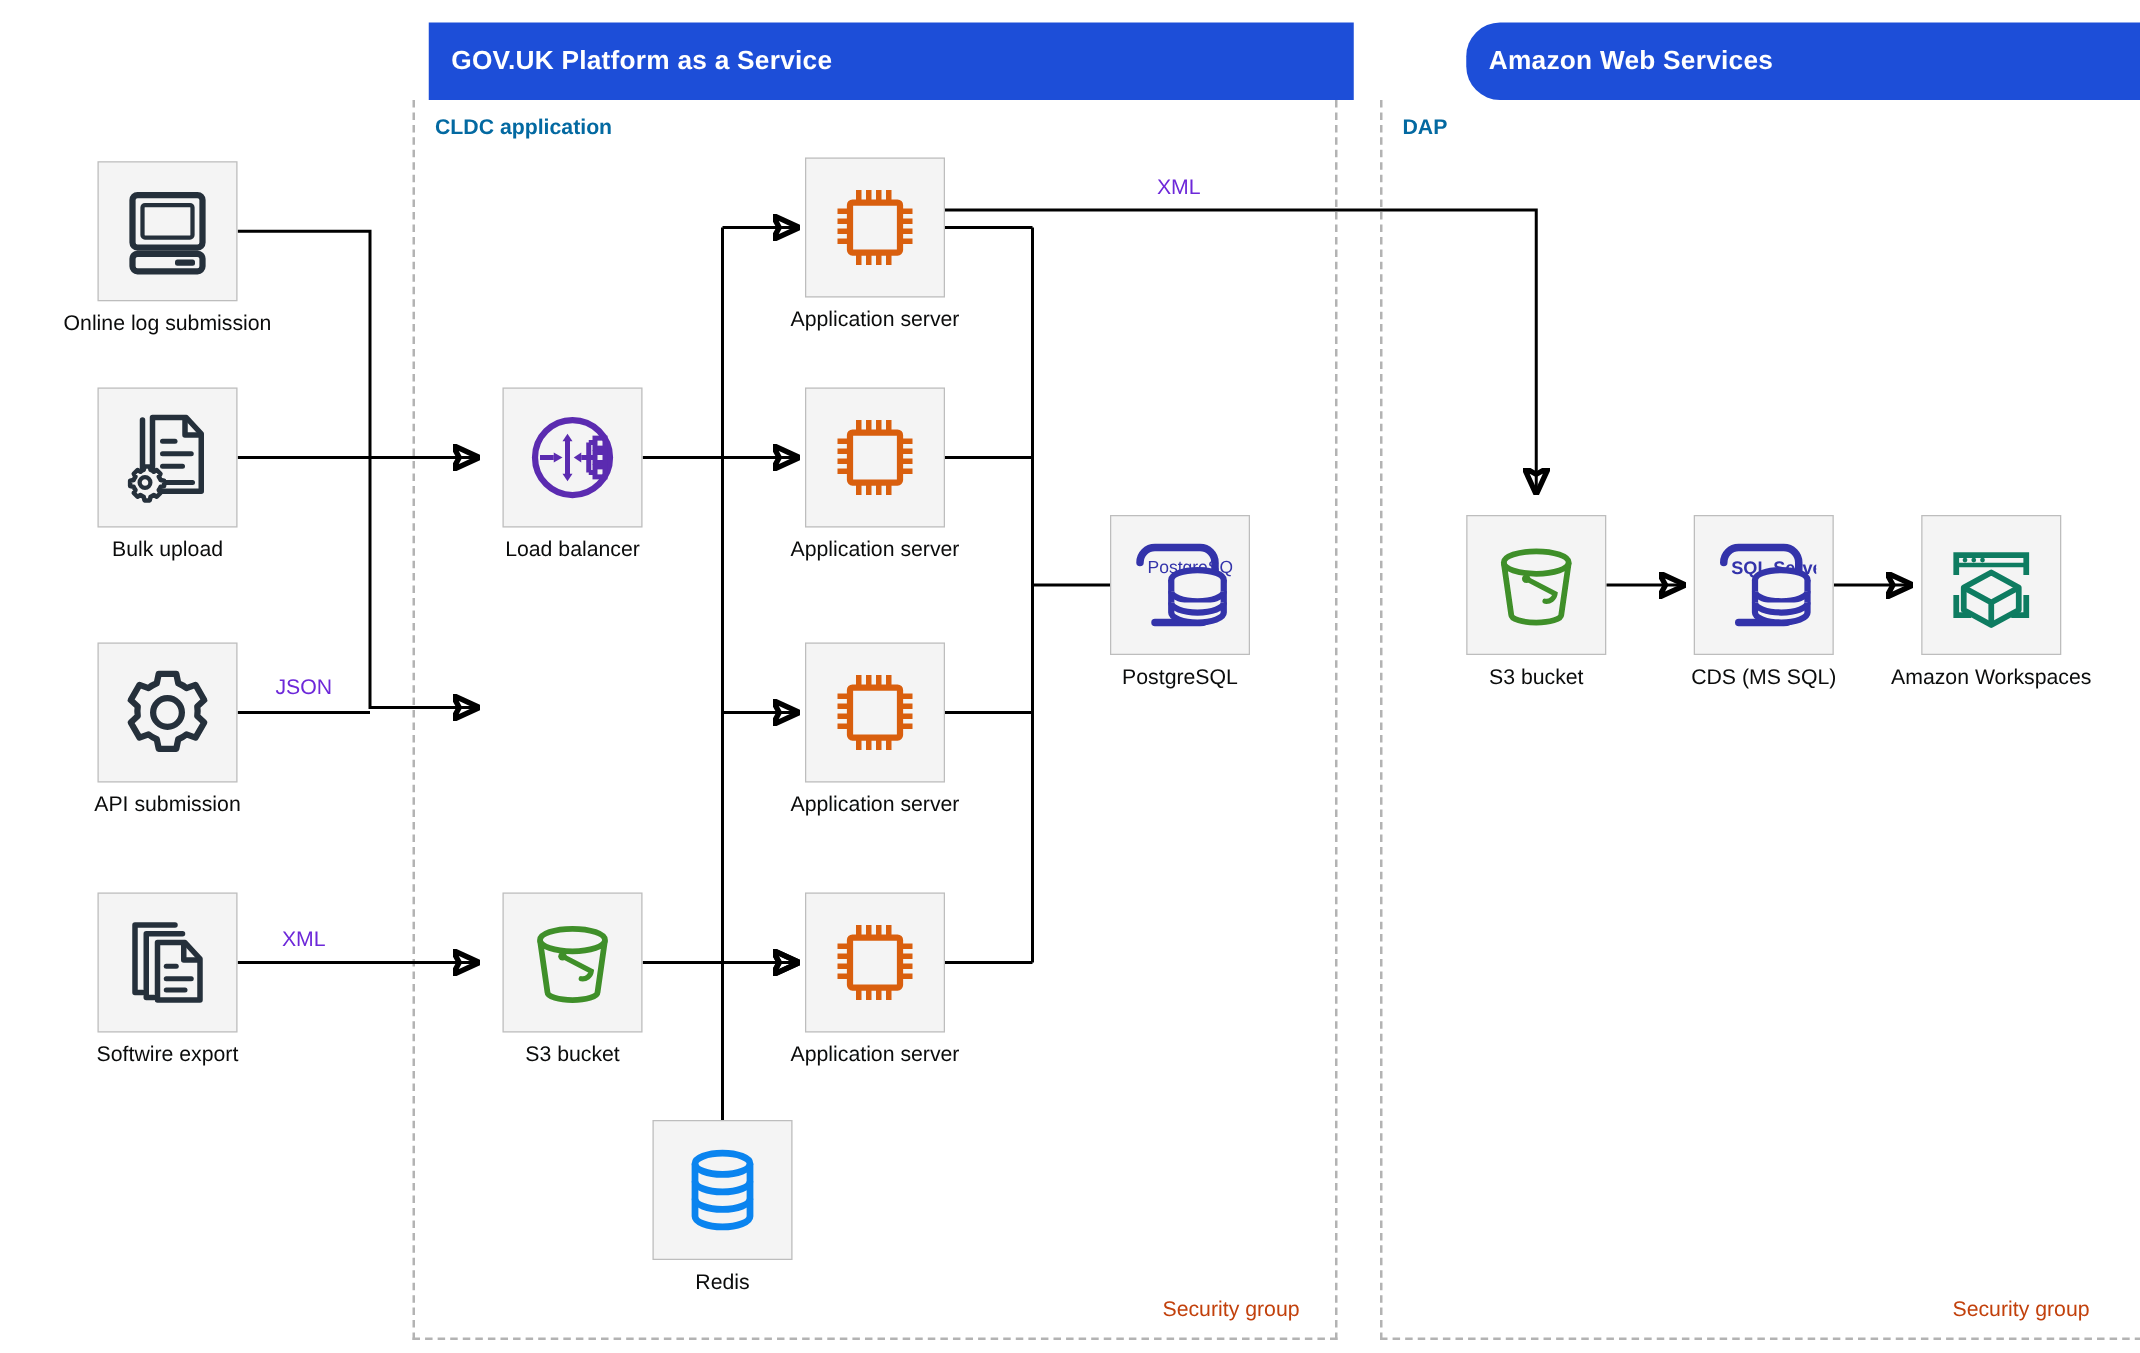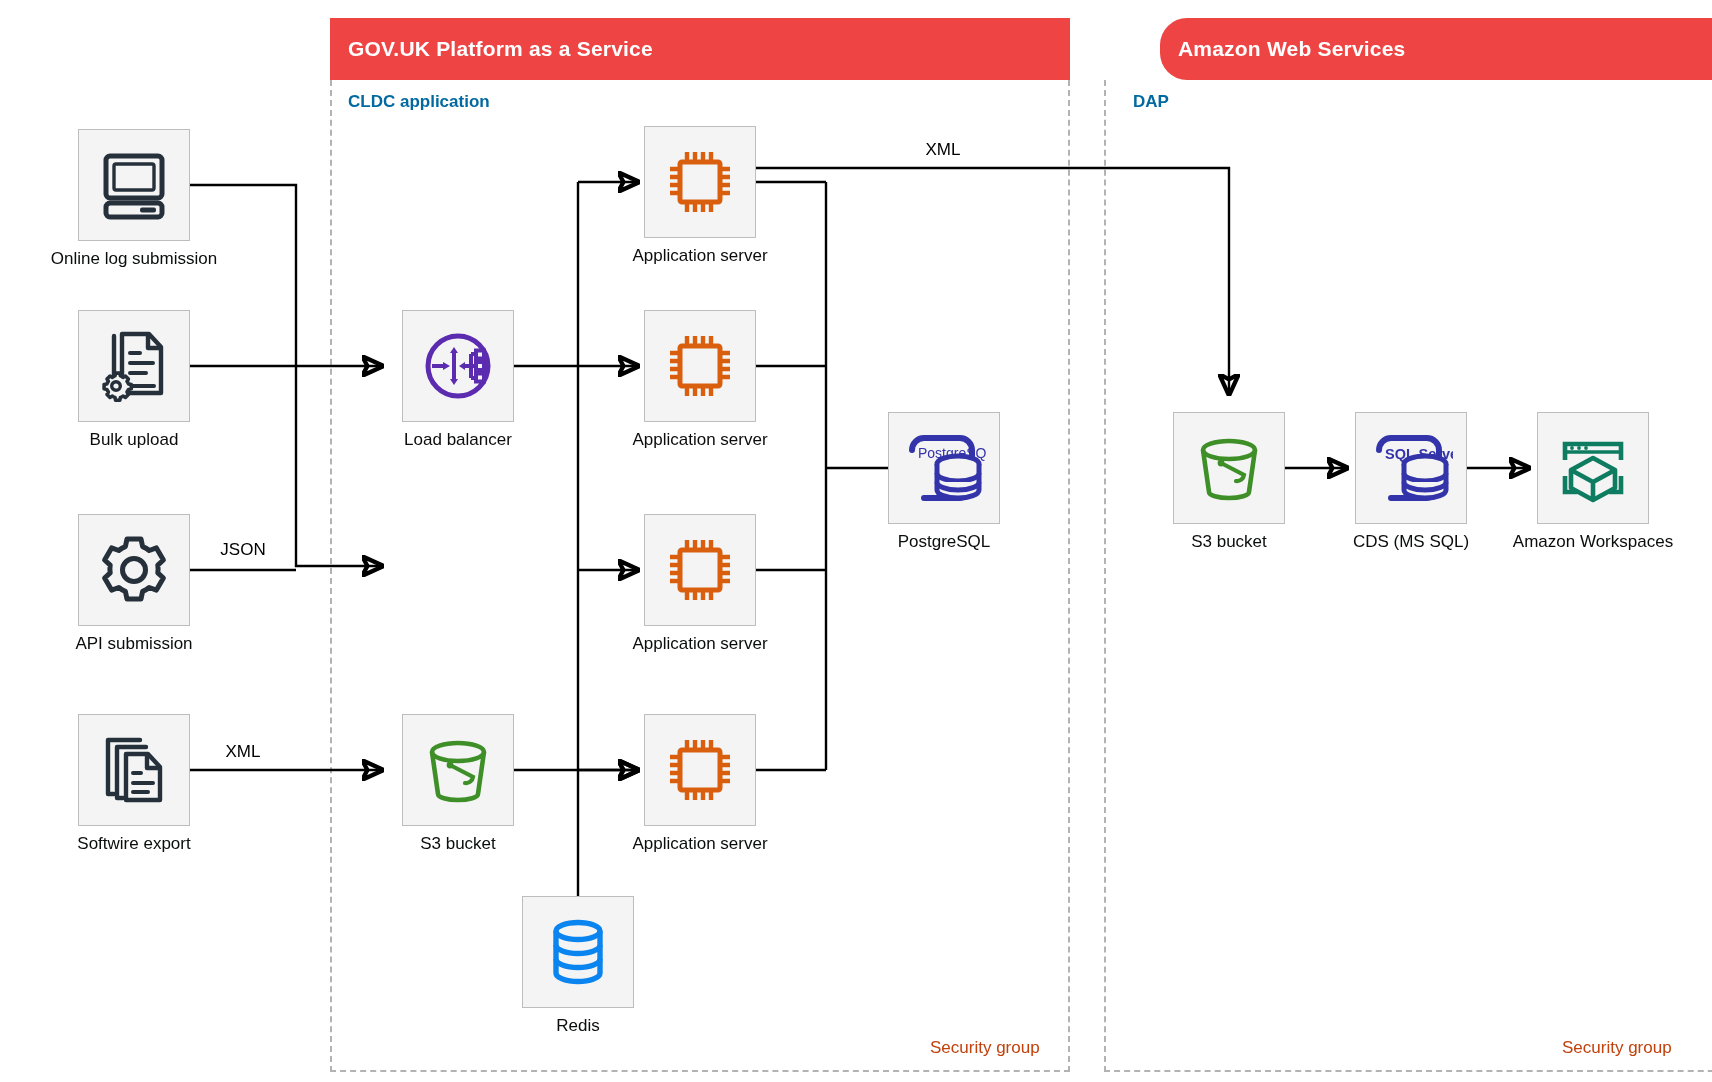--- a/index.html
+++ b/index.html
@@ -13,28 +13,29 @@
     position: relative;
     width: 1712px;
     height: 1082px;
     background: #ffffff;
     overflow: hidden;
   }
 
   
   .cloud-header {
     position: absolute;
-    background: #ef4444;
+    background: #1d4ed8;
     color: #ffffff;
     font-weight: bold;
     font-size: 21px;
     display: flex;
     align-items: center;
     padding-left: 18px;
     letter-spacing: 0.2px;
+    margin-left: 13px;
   }
   .sec-group {
     position: absolute;
     border: 2px dashed #b3b3b3;
     border-top: none;
     background: transparent;
   }
   .sec-group-label {
     position: absolute;
     color: #c2410c;
@@ -81,42 +82,42 @@
     position: absolute;
     left: 0; top: 0;
     width: 1712px; height: 1082px;
     pointer-events: none;
   }
   #wires path, #wires line { stroke: #000000; stroke-width: 2.4; fill: none; }
 
   .edge-label {
     position: absolute;
     font-size: 17px;
-    color: #000000;
+    color: #6d28d9;
     white-space: nowrap;
     transform: translateX(-50%);
   }
 </style>
 </head>
 <body>
 
 <div id="canvas">
 
   <div class="cloud-header" style="left:330px; top:18px; width:740px; height:62px;">
     <span>GOV.UK Platform as a Service</span>
   </div>
   <div class="sec-group" style="left:330px; top:80px; width:740px; height:992px; border-left-style:dashed;"></div>
   <div class="sub-label" style="left:348px; top:92px;">CLDC application</div>
   <div class="sec-group-label" style="left:930px; top:1038px;">Security group</div>
 
   <div class="cloud-header" style="left:1160px; top:18px; width:704px; height:62px;border-radius:27px;">
     <span>Amazon Web Services</span>
   </div>
   <div class="sec-group" style="left:1104px; top:80px; width:640px; height:992px; border-right:none;"></div>
-  <div class="sub-label" style="left:1122px; top:92px;margin-left:11px;">DAP</div>
+  <div class="sub-label" style="left:1122px; top:92px;">DAP</div>
   <div class="sec-group-label" style="left:1562px; top:1038px;">Security group</div>
 
   <svg id="wires" viewBox="0 0 1712 1082">
     <defs>
       <marker id="arrow" viewBox="0 0 12 12" refX="10" refY="6" markerWidth="9" markerHeight="9" orient="auto-start-reverse">
         <path d="M0,0.5 L12,6 L0,11.5 L3,6 Z" fill="#000" stroke="none"></path>
       </marker>
     </defs>
 
     <path d="M190,185 H296 V566 H380" marker-end="url(#arrow)"></path>

